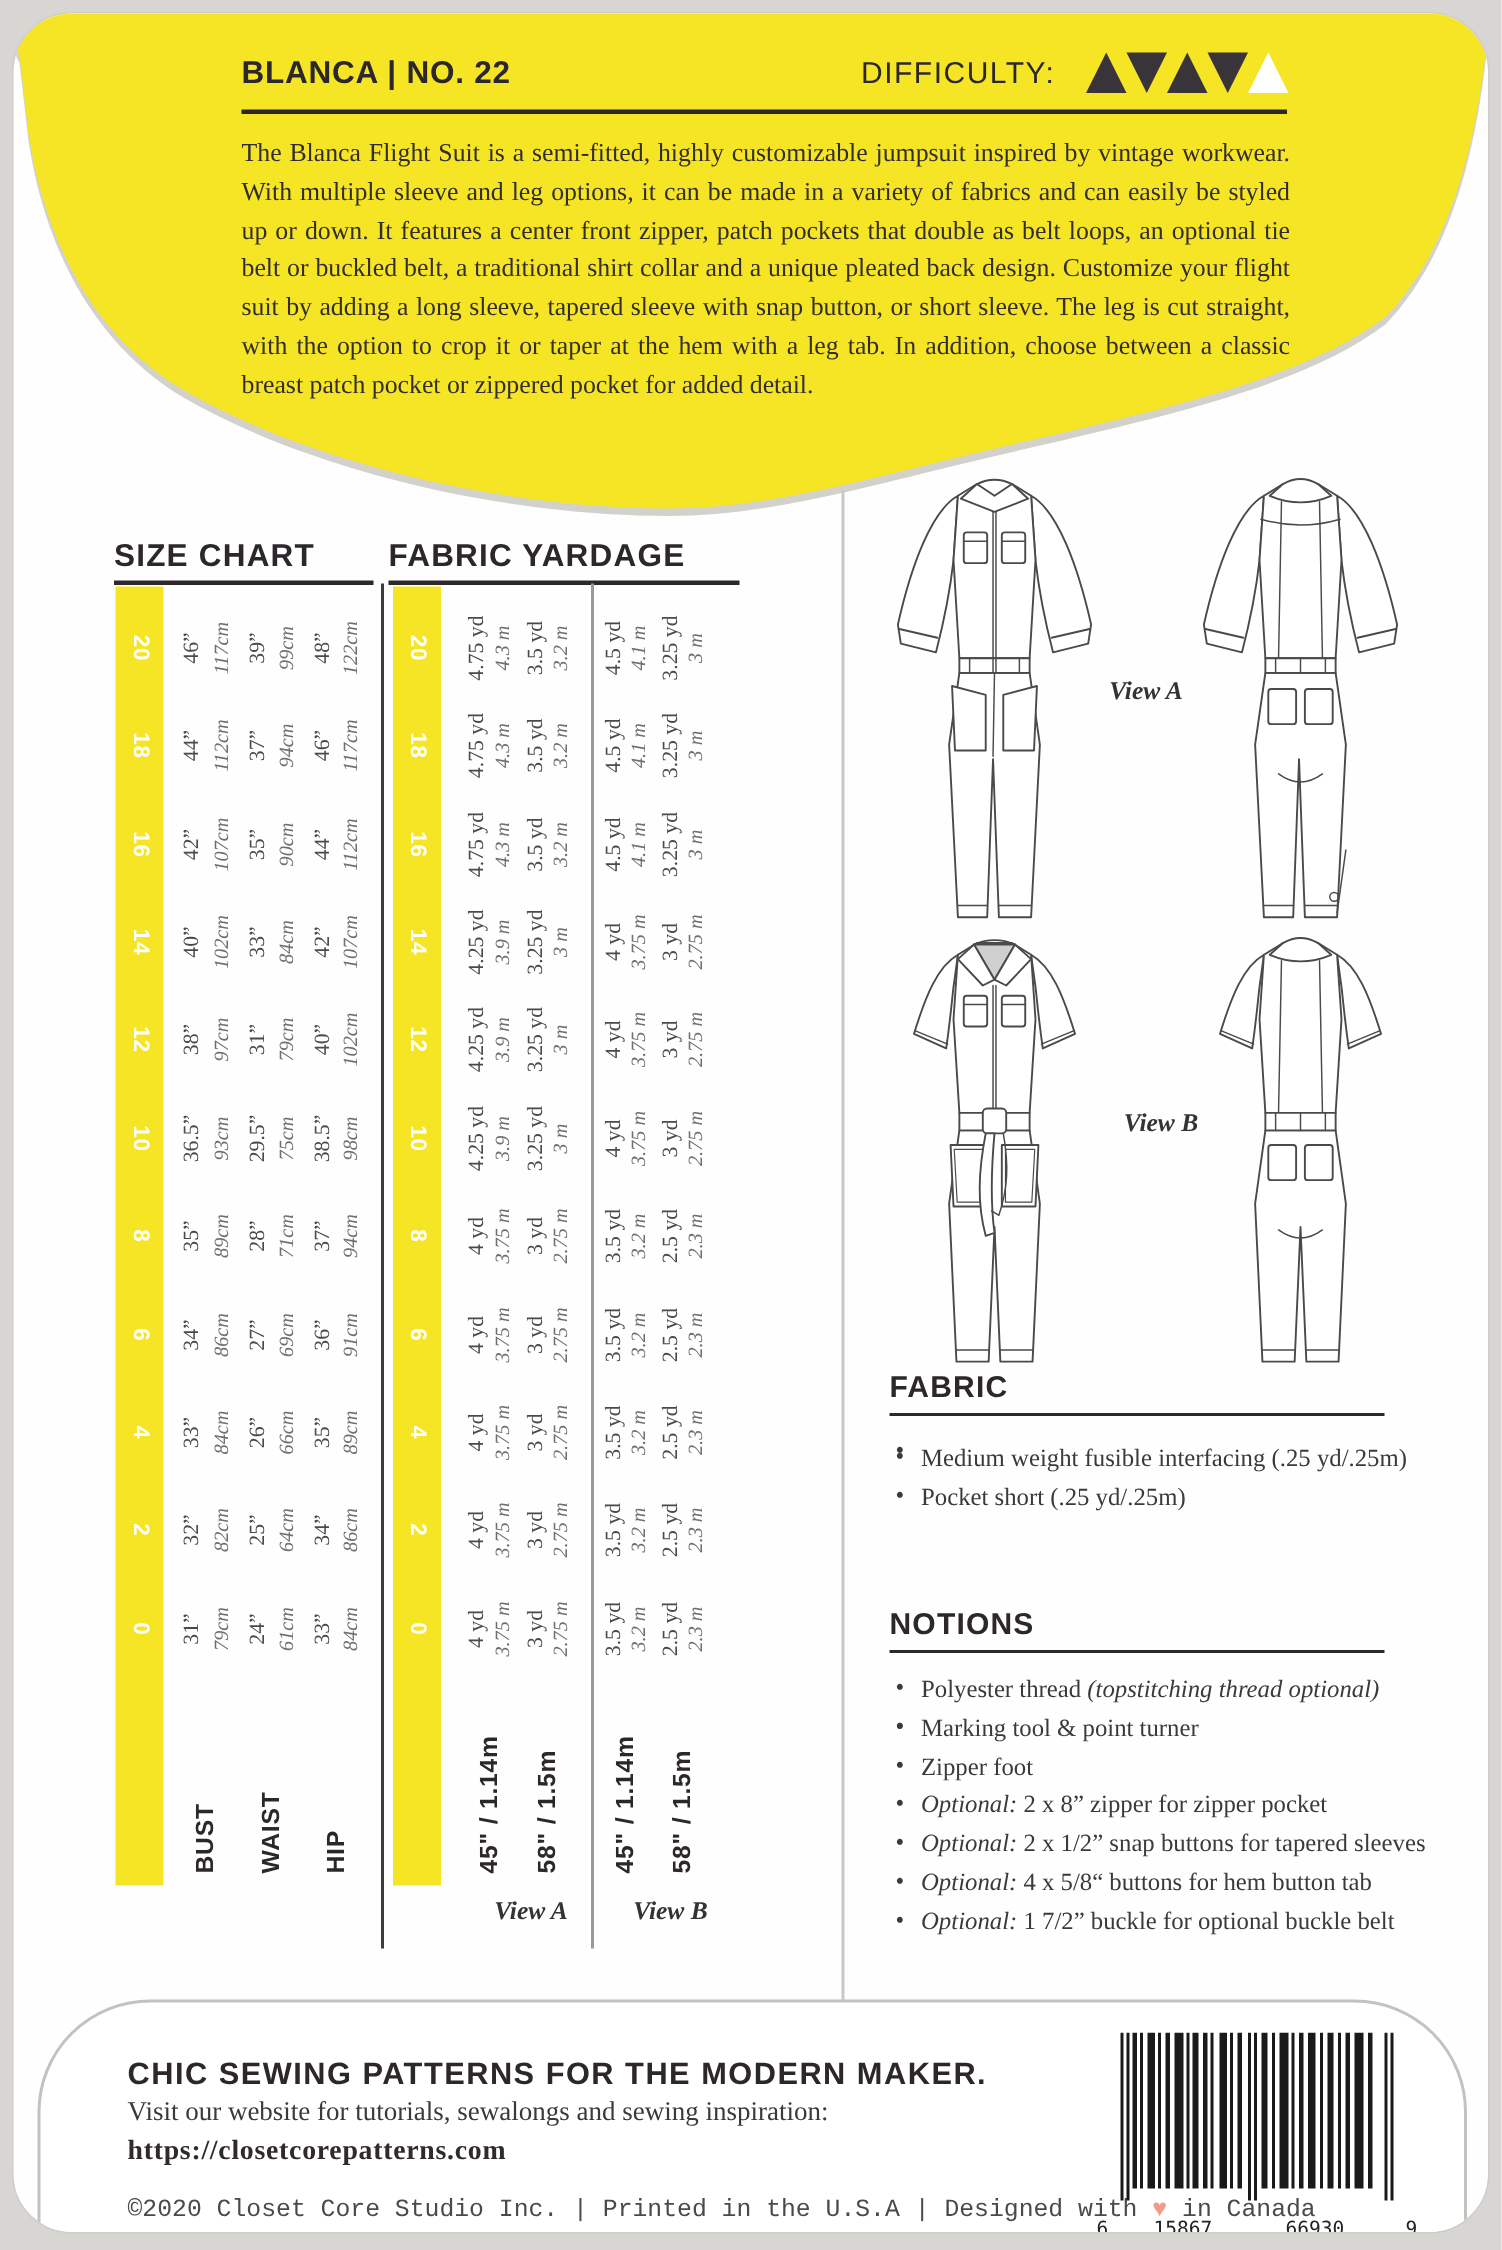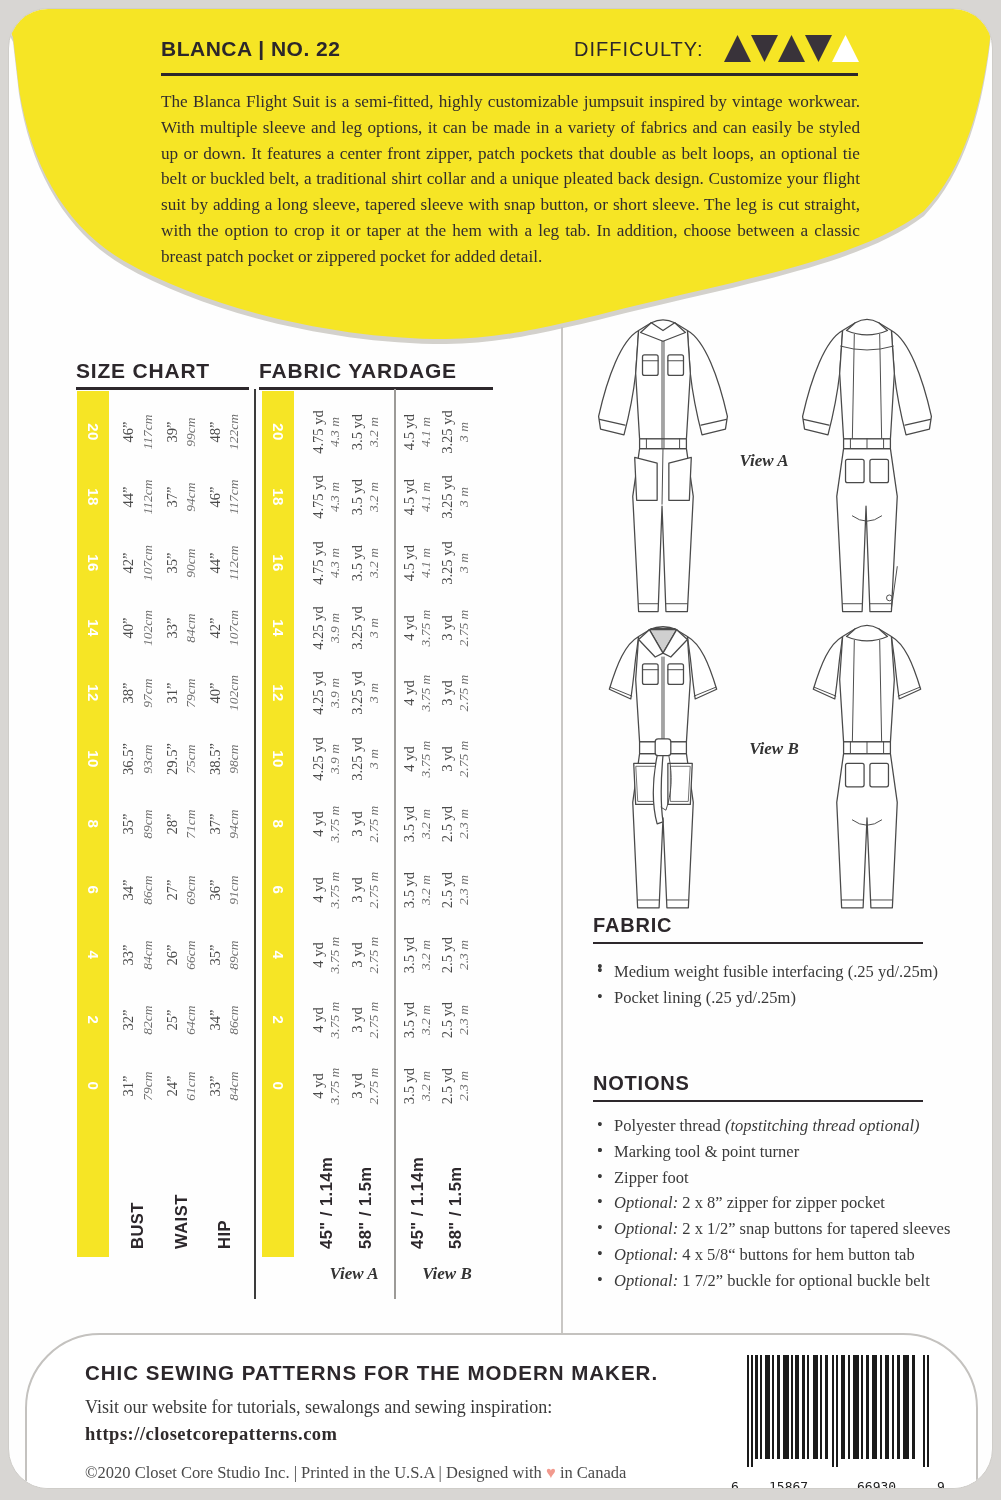--- a/index.html
+++ b/index.html
@@ -60,24 +60,24 @@
   .sec-rule{height:2px;background:#2d282c;}
   .bullets{font-family:"Liberation Serif",serif;font-size:16.5px;color:#3a3a3a;}
   .bullet-item{position:relative;padding-left:21px;margin-bottom:4px;line-height:1.32;}
   .bullet-item .dot{position:absolute;left:4px;top:-1px;}
   .ital{font-style:italic;}
   
   #footer-card{
     left:16px;top:1324px;width:949px;height:200px;background:#fff;
     border:2px solid #c4c2bf;border-radius:75px 75px 0 0;
   }
-  #foot-big{left:58px;top:26px;font-size:20.5px;font-weight:bold;color:#2c272b;letter-spacing:1px;}
+  #foot-big{left:58px;top:36px;font-size:20.5px;font-weight:bold;color:#2c272b;letter-spacing:1px;}
   #foot-visit{left:58px;top:62px;font-family:"Liberation Serif",serif;font-size:18px;color:#3a3a3a;}
   #foot-url{left:58px;top:89px;font-family:"Liberation Serif",serif;font-size:18.5px;font-weight:bold;color:#2f2a2b;letter-spacing:.5px;}
-  #foot-copy{left:58px;top:128px;font-family:Liberation Serif, serif;font-size:16.5px;color:#4a4a4a;}
+  #foot-copy{left:58px;top:128px;font-family:Liberation Mono, monospace;font-size:16.5px;color:#4a4a4a;}
   #foot-copy .heart{color:#f29a8e;}
   #barcode{left:712px;top:20px;}
   .bc-digits{position:absolute;top:124px;font-family:"DejaVu Sans Mono",monospace;font-size:13px;color:#222;}
   
   .drawing{position:absolute;}
 </style>
 </head>
 <body>
 
 <div id="envelope">
@@ -397,21 +397,21 @@
   </svg>
 
   <div class="abs view-label" style="left:695px;top:442px;width:120px;">View A</div>
   <div class="abs view-label" style="left:705px;top:730px;width:120px;">View B</div>
 
   <div class="abs sec-head" style="left:584px;top:905px;">FABRIC</div>
   <div class="abs sec-rule" style="left:584px;top:933px;width:330px;"></div>
   <div id="fabric-list" class="abs bullets" style="left:584px;top:948px;width:372px;">
       <div class="bullet-item"><span class="dot">•</span></div>
       <div class="bullet-item"><span class="dot">•</span><span>Medium weight fusible interfacing (.25 yd/.25m)</span></div>
-      <div class="bullet-item"><span class="dot">•</span><span>Pocket lining (.25 yd/.25m)</span></div>
+      <div class="bullet-item"><span class="dot">•</span><span>Pocket short (.25 yd/.25m)</span></div>
     </div>
 
   <div class="abs sec-head" style="left:584px;top:1063px;">NOTIONS</div>
   <div class="abs sec-rule" style="left:584px;top:1091px;width:330px;"></div>
   <div id="notions-list" class="abs bullets" style="left:584px;top:1106px;width:378px;">
       <div class="bullet-item"><span class="dot">•</span><span>Polyester thread </span><span class="ital">(topstitching thread optional)</span></div>
       <div class="bullet-item"><span class="dot">•</span></div>
       <div class="bullet-item"><span class="dot">•</span><span>Marking tool &amp; point turner</span></div>
       <div class="bullet-item"><span class="dot">•</span><span>Zipper foot</span></div>
       <div class="bullet-item"><span class="dot">•</span><span class="ital">Optional:</span><span> 2 x 8” zipper for zipper pocket</span></div>

